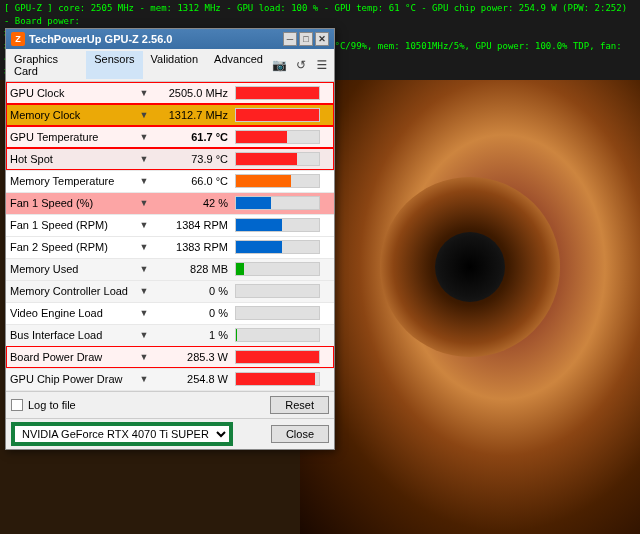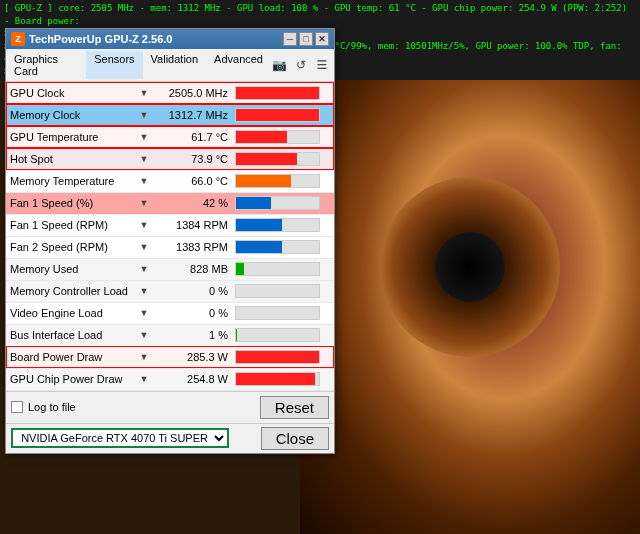--- a/index.html
+++ b/index.html
@@ -212,44 +212,43 @@
     }
     .checkbox {
       width: 12px;
       height: 12px;
       border: 1px solid #888;
       background: white;
       cursor: pointer;
     }
     .btn {
       padding: 2px 14px;
-      font-size: 15px;
+      font-size: 11px;
       background: #e0e0e0;
       border: 1px solid #888;
       cursor: pointer;
       min-width: 50px;
       text-align: center;
     }
 
     
     .gpu-selector-row {
       background: #f0f0f0;
       border-top: 1px solid #ccc;
       padding: 3px 5px;
       display: flex;
       align-items: center;
       justify-content: space-between;
     }
     .gpu-select {
       font-size: 11px;
       padding: 1px 3px;
-      border: 2px solid #15803d;
+      border: 4px solid #15803d;
       background: white;
       min-width: 180px;
-      text-align: right;
     }
 
     .col-name { width: 130px; }
     .col-drop { width: 16px; }
     .col-val { width: 80px; }
 
     .sensor-row td {
       border-bottom: 1px solid #e8e8e8;
     }
   </style>
@@ -298,34 +297,34 @@
           <tr class="sensor-row" style="outline: red solid 1.5px; outline-offset: -1px; background: rgb(255, 255, 255);">
             <td class="sensor-name col-name" style="background: rgba(255, 0, 0, 0.05);">GPU Clock</td>
             <td class="sensor-dropdown col-drop" style="cursor: pointer; background: rgba(255, 0, 0, 0.05);">▼</td>
             <td class="sensor-value col-val" style="background: rgba(255, 0, 0, 0.05);">2505.0 MHz</td>
             <td style="padding: 3px; background: rgba(255, 0, 0, 0.05);">
               <div class="bar-container">
                 <div class="bar-fill bar-red" style="width: 100%;"></div>
               </div>
             </td>
           </tr>
-          <tr class="sensor-row" style="outline: red solid 1.5px; outline-offset: -1px; background: #7dd3fc;">
+          <tr class="sensor-row" style="outline: red solid 1.5px; outline-offset: -1px; background: #eab308;">
             <td class="sensor-name col-name" style="background: rgba(255, 0, 0, 0.05);">Memory Clock</td>
             <td class="sensor-dropdown col-drop" style="cursor: pointer; background: rgba(255, 0, 0, 0.05);">▼</td>
             <td class="sensor-value col-val" style="background: rgba(255, 0, 0, 0.05);">1312.7 MHz</td>
             <td style="padding: 3px; background: rgba(255, 0, 0, 0.05);">
               <div class="bar-container">
                 <div class="bar-fill bar-red" style="width: 100%;"></div>
               </div>
             </td>
           </tr>
           <tr class="sensor-row" style="outline: red solid 1.5px; outline-offset: -1px; background: rgb(255, 255, 255);">
             <td class="sensor-name col-name" style="background: rgba(255, 0, 0, 0.05);">GPU Temperature</td>
             <td class="sensor-dropdown col-drop" style="cursor: pointer; background: rgba(255, 0, 0, 0.05);">▼</td>
-            <td class="sensor-value col-val" style="background: rgba(255, 0, 0, 0.05);">61.7 °C</td>
+            <td class="sensor-value col-val" style="background: rgba(255, 0, 0, 0.05); font-weight: bold;">61.7 °C</td>
             <td style="padding: 3px; background: rgba(255, 0, 0, 0.05);">
               <div class="bar-container">
                 <div class="bar-fill bar-red" style="width: 62%;"></div>
               </div>
             </td>
           </tr>
           <tr class="sensor-row" style="outline: red solid 1.5px; outline-offset: -1px; background: rgb(245, 245, 245);">
             <td class="sensor-name col-name" style="background: rgba(255, 0, 0, 0.05);">Hot Spot</td>
             <td class="sensor-dropdown col-drop" style="cursor: pointer; background: rgba(255, 0, 0, 0.05);">▼</td>
             <td class="sensor-value col-val" style="background: rgba(255, 0, 0, 0.05);">73.9 °C</td>

